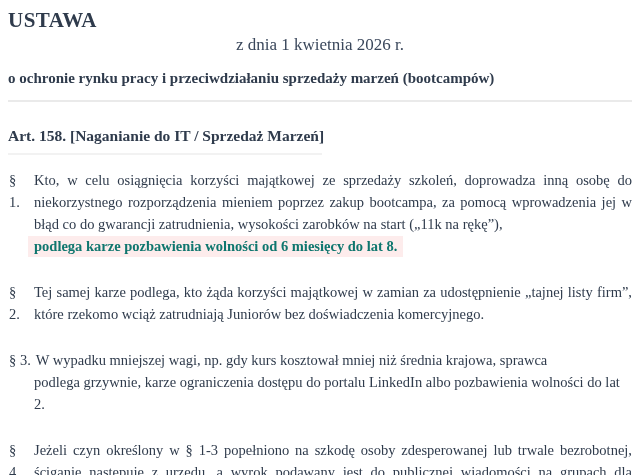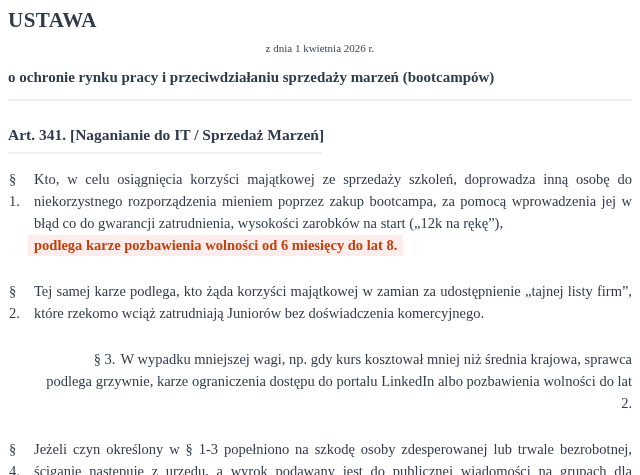--- a/index.html
+++ b/index.html
@@ -16,22 +16,22 @@
   
   .doc-title {
     text-align: left;
     font-size: 21px;
     font-weight: bold;
     margin-top: 8px;
     letter-spacing: 0.5px;
   }
   .doc-date {
     text-align: center;
-    font-size: 11px;
-    margin-top: 9px;
+    font-size: 17px;
+    margin-top: 2px;
     color: #3a475b;
   }
   .doc-subtitle {
     text-align: left;
     font-size: 15px;
     font-weight: bold;
     margin-top: 15px;
   }
   .rule-full {
     border: none;
@@ -67,53 +67,53 @@
     position: absolute;
     left: 1px;
     top: 0;
     width: 16px;          
     line-height: 22px;
     text-align: left;
   }
   .item-inline {
     padding-left: 26px;
     text-indent: -25px;   
-    text-align: right;
+    text-align: left;
     margin-top: 8px;
   }
   .marker-inline { margin-right: 5px; }
 
   .penalty-line { text-align: left; }
   .penalty-text {
-    color: #c2410c;
+    color: #0f766e;
     font-weight: bold;
     background: #fdecec;
     padding: 2px 6px 3px 6px;
     margin-left: -6px;
   }
 </style>
 </head>
 <body>
 
 <div class="page">
 
   <div class="doc-title">USTAWA</div>
   <div class="doc-date">z dnia 1 kwietnia 2026 r.</div>
   <div class="doc-subtitle">o ochronie rynku pracy i przeciwdziałaniu sprzedaży marzeń (bootcampów)</div>
 
   <hr class="rule-full">
 
-  <div class="article-heading">Art. 341. [Naganianie do IT / Sprzedaż Marzeń]</div>
+  <div class="article-heading">Art. 158. [Naganianie do IT / Sprzedaż Marzeń]</div>
   <hr class="rule-half">
 
   <div class="items">
 
     <div class="item">
       <span class="marker">§ 1.</span>
-      <div>Kto, w celu osiągnięcia korzyści majątkowej ze sprzedaży szkoleń, doprowadza inną osobę do niekorzystnego rozporządzenia mieniem poprzez zakup bootcampa, za pomocą wprowadzenia jej w błąd co do gwarancji zatrudnienia, wysokości zarobków na start („12k na rękę”),</div>
+      <div>Kto, w celu osiągnięcia korzyści majątkowej ze sprzedaży szkoleń, doprowadza inną osobę do niekorzystnego rozporządzenia mieniem poprzez zakup bootcampa, za pomocą wprowadzenia jej w błąd co do gwarancji zatrudnienia, wysokości zarobków na start („11k na rękę”),</div>
       <div class="penalty-line">
         <span class="penalty-text">podlega karze pozbawienia wolności od 6 miesięcy do lat 8.</span>
       </div>
     </div>
 
     <div class="item">
       <span class="marker">§ 2.</span>
       <div>Tej samej karze podlega, kto żąda korzyści majątkowej w zamian za udostępnienie „tajnej listy firm”, które rzekomo wciąż zatrudniają Juniorów bez doświadczenia komercyjnego.</div>
     </div>
 

